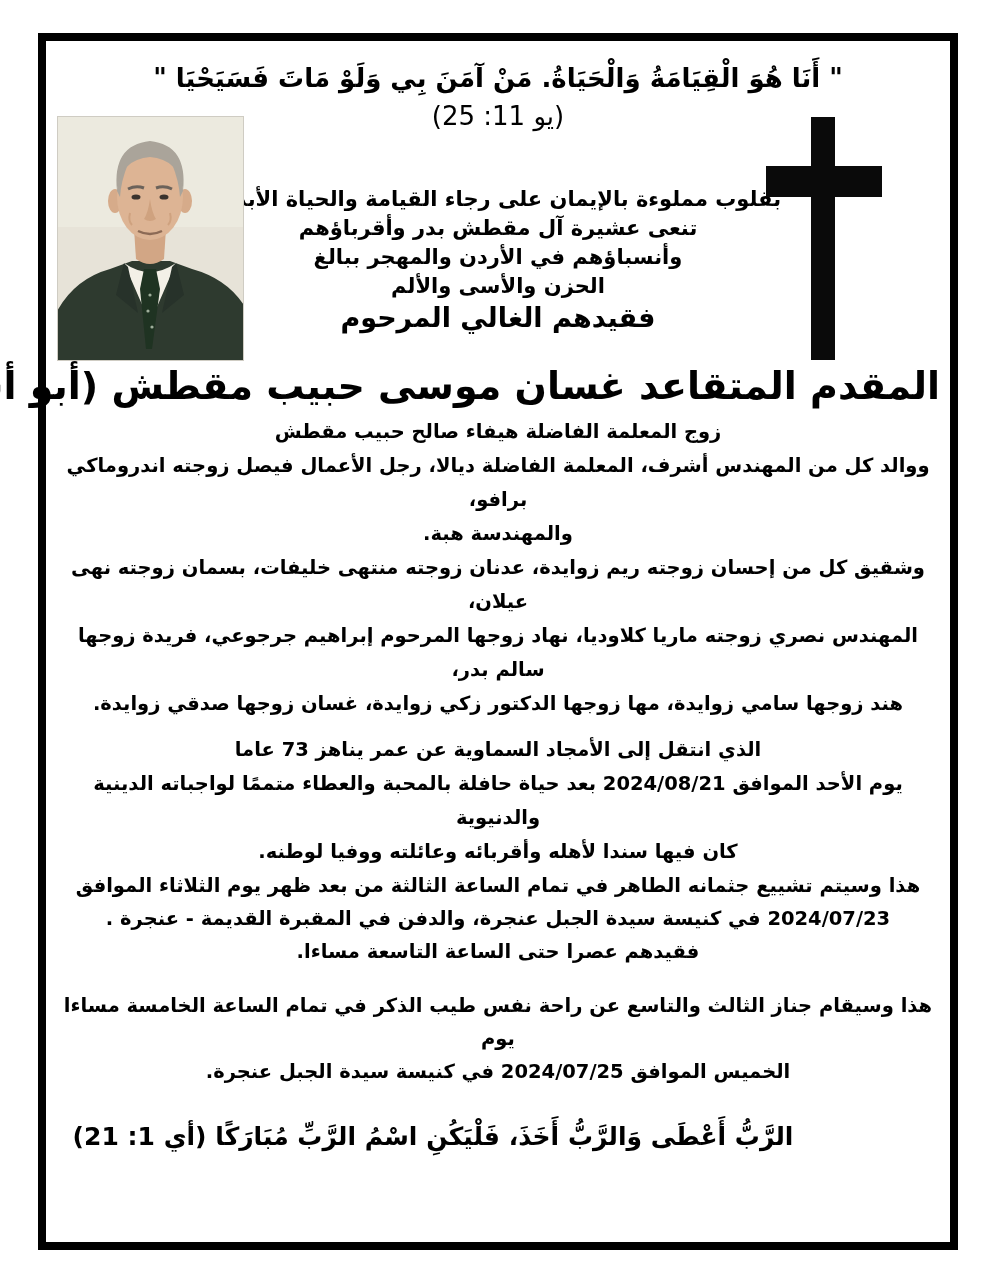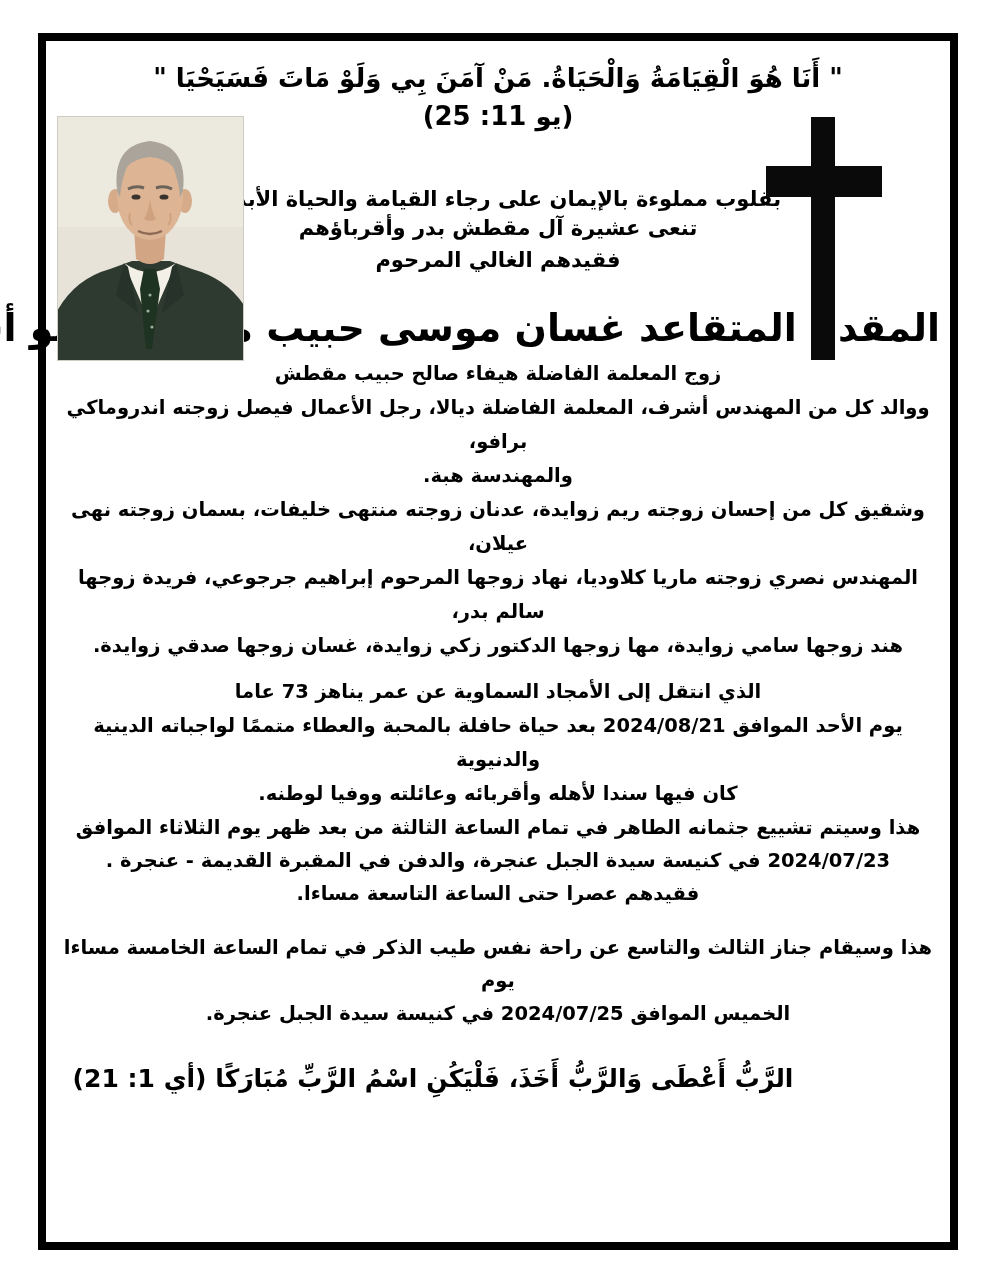--- a/index.html
+++ b/index.html
@@ -10,33 +10,33 @@
     overflow:hidden;
   }
   .frame{
     position:absolute;left:38px;top:33px;width:920px;height:1217px;
     border:8px solid #000;box-sizing:border-box;background:#fff;
   }
   .content{position:relative;width:100%;height:100%;padding:0 10px;box-sizing:border-box;}
   .center{text-align:center;}
 
   .top-verse{margin-top:19px;font-size:26px;font-weight:bold;line-height:36px;}
-  .verse-ref{font-size:26px;font-weight:bold;line-height:40px;}
+  .verse-ref{font-size:26px;font-weight:normal;line-height:40px;}
 
   .photo{
     position:absolute;left:12px;top:57px;width:185px;height:243px;
     background:#e7e3d8;box-shadow:0 0 0 1px #cfccc3;
   }
   .cross{position:absolute;top:0;left:0;width:100%;height:100%;}
   .cross .v{position:absolute;left:765px;top:57px;width:24px;height:243px;background:#0a0a0a;}
   .cross .h{position:absolute;left:720px;top:106px;width:116px;height:31px;background:#0a0a0a;}
 
   .intro{margin-top:49px;}
   .intro-line{font-size:21px;font-weight:bold;line-height:29px;}
-  .bereaved-label{font-size:21px;font-weight:bold;line-height:34px;}
+  .bereaved-label{font-size:27px;font-weight:bold;line-height:34px;}
 
   .deceased-name{margin-top:22px;font-size:38px;font-weight:bold;line-height:58px;white-space:nowrap;}
 
   .sec{margin:0;}
   .body-line{font-size:19.5px;font-weight:bold;line-height:34px;}
   .sec-family{}
   .sec-passing{margin-top:12px;}
   .sec-funeral{margin-top:0;}
   .sec-funeral .body-line,.sec-memorial .body-line{line-height:33px;}
   .sec-memorial{margin-top:21px;}
@@ -96,20 +96,22 @@
         <path d="M112,96 Q114,104 110,108" stroke="#cfa27f" stroke-width="2" fill="none"></path>
       </svg>
     </div>
 
     <div class="top-verse center">" أَنَا هُوَ الْقِيَامَةُ وَالْحَيَاةُ. مَنْ آمَنَ بِي وَلَوْ مَاتَ فَسَيَحْيَا "</div>
     <div class="verse-ref center">(يو 11: 25)</div>
 
     <div class="intro">
       <div class="intro-line center">بقلوب مملوءة بالإيمان على رجاء القيامة والحياة الأبدية</div>
       <div class="intro-line center">تنعى عشيرة آل مقطش بدر وأقرباؤهم</div>
+      <div class="intro-line center">وأنسباؤهم في الأردن والمهجر ببالغ</div>
+      <div class="intro-line center">الحزن والأسى والألم</div>
       <div class="bereaved-label center">فقيدهم الغالي المرحوم</div>
     </div>
 
     <div class="deceased-name center">المقدم المتقاعد غسان موسى حبيب مقطش (أبو أشرف)</div>
 
     <div class="sec sec-family">
       <div class="body-line center">زوج المعلمة الفاضلة هيفاء صالح حبيب مقطش</div>
       <div class="body-line center">ووالد كل من المهندس أشرف، المعلمة الفاضلة ديالا، رجل الأعمال فيصل زوجته اندروماكي برافو،</div>
       <div class="body-line center">والمهندسة هبة.</div>
       <div class="body-line center">وشقيق كل من إحسان زوجته ريم زوايدة، عدنان زوجته منتهى خليفات، بسمان زوجته نهى عيلان،</div>

